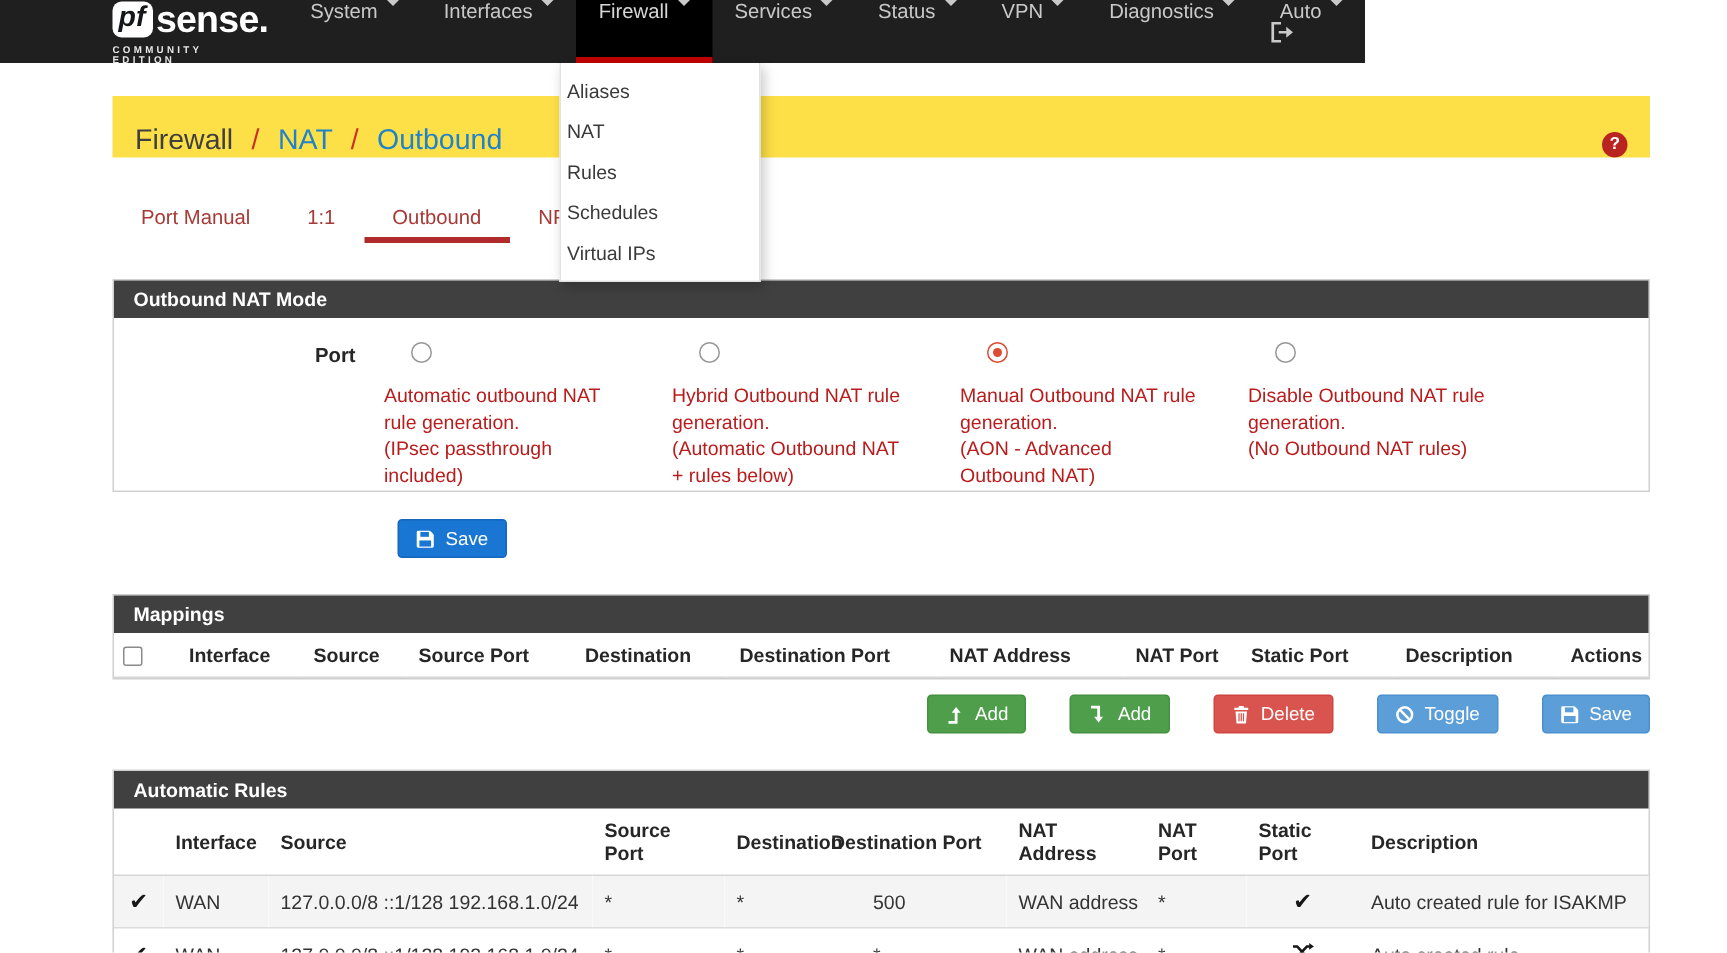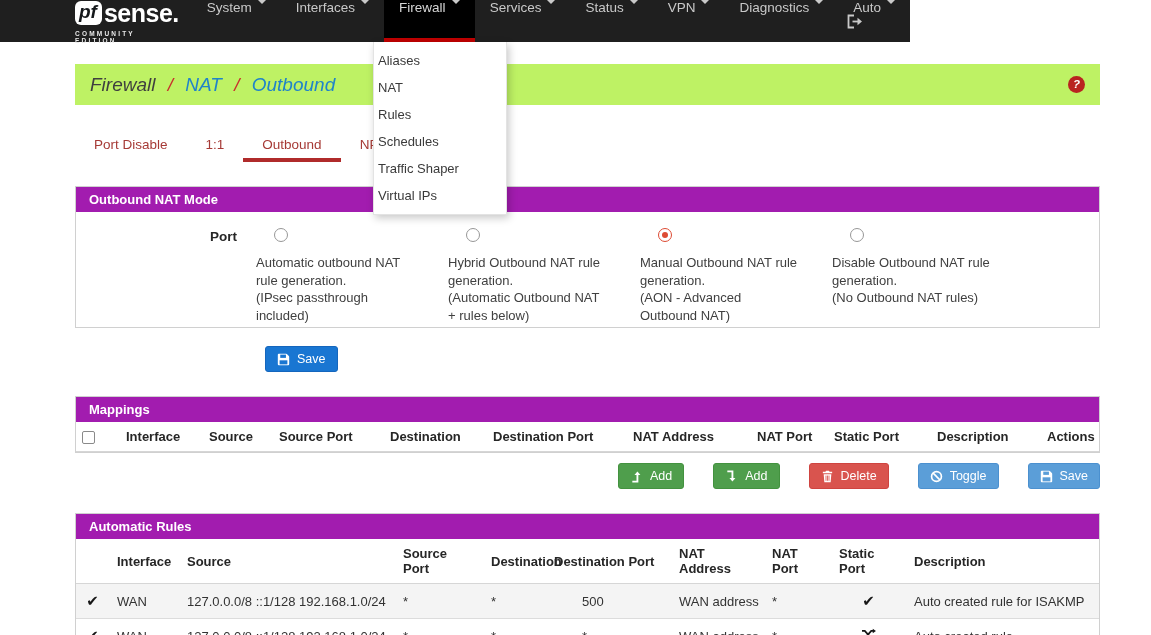--- a/index.html
+++ b/index.html
@@ -22,46 +22,46 @@
            border-right:4px solid transparent; border-top:4px solid #c9c9c9; margin-left:6px; }
   .logout { position:absolute; right:47px; top:0; height:42px; display:flex; align-items:center; cursor:pointer; }
 
   
   .dropdown { position:absolute; left:373px; top:42px; width:134px; background:#fff; z-index:50;
               padding:5px 0; box-shadow:2px 3px 8px rgba(0,0,0,0.22); border:1px solid #e3e3e3; border-top:none; }
   .dropdown-item { height:27px; line-height:27px; padding-left:4px; font-size:13px; color:#3a3a3a; cursor:pointer; }
 
   
   .content { width:1025px; margin-left:75px; }
-  .breadcrumb-bar { margin-top:22px; height:41px; background:#bef264; display:flex; align-items:center;
-                    padding:0 15px; font-size:19px;font-style:italic; }
+  .breadcrumb-bar { margin-top:22px; height:41px; background:#fde047; display:flex; align-items:flex-end;
+                    padding:0 15px; font-size:19px; }
   .bc-sec { color:#3f3f3f; }
   .bc-sep { color:#c9302c; margin:0 7px; }
   .bc-link { color:#2083c9; cursor:pointer; text-decoration:none; }
   .help-icon { margin-left:auto; width:17px; height:17px; border-radius:50%; background:#b92420; color:#fff;
                font-size:11.5px; font-weight:bold; text-align:center; line-height:17px; cursor:pointer; }
 
   .tabs { margin-top:26px; display:flex; }
   .tab { color:#a63a36; font-size:13.5px; padding:0 19px; line-height:27px; cursor:pointer; border-bottom:4px solid transparent; }
   .tab.active { border-bottom-color:#b02b2b; }
 
   
   .panel { border:1px solid #d0d0d0; margin-top:24px; background:#fff; }
-  .panel-head { background:#a21caf; color:#fff; font-weight:bold; font-size:13px; padding:5px 13px; }
+  .panel-head { background:#404040; color:#fff; font-weight:bold; font-size:13px; padding:5px 13px; }
 
   .mode-body { display:flex; padding:16px 15px 18px 15px; height:115px; }
   .mode-label { width:146px; text-align:right; font-weight:bold; font-size:13.5px; color:#262626; padding-top:1px; }
   .mode-option { width:173px; margin-left:19px; }
   .mode-option:first-of-type { margin-left:19px; }
   .radio { display:inline-block; width:14px; height:14px; border:1.5px solid #979797; border-radius:50%;
            margin-left:18px; background:#fff; position:relative; cursor:pointer; }
   .radio.checked { border-color:#dd4b33; }
   .radio.checked::after { content:""; position:absolute; left:2.5px; top:2.5px; width:6px; height:6px;
            border-radius:50%; background:#dd4b33; }
-  .opt-text { margin-top:8px; width:158px; font-size:13px; color:#404040; line-height:17.5px; white-space:pre-line; }
+  .opt-text { margin-top:8px; width:158px; font-size:13px; color:#b91c1c; line-height:17.5px; white-space:pre-line; }
 
   
   .btn { display:inline-flex; align-items:center; gap:7px; border-radius:3px; color:#fff; font-size:12.5px;
          padding:5px 11px; border:1px solid transparent; cursor:pointer; }
   .btn-primary { background:#1976d2; border-color:#1566bd; }
   .btn-success { background:#4f9e4c; border-color:#43923f; }
   .btn-danger  { background:#d9544e; border-color:#cf4440; }
   .btn-info    { background:#5b9ed8; border-color:#4b90cf; }
   .save-main { margin:18px 0 0 190px; }
   .actions-row { margin-top:10px; display:flex; justify-content:flex-end; gap:29px; }
@@ -131,41 +131,40 @@
         <path d="M11.5 3.8 L16 7.5 L11.5 11.2 Z" fill="#c9c9c9"></path>
       </svg>
     </div>
   </header>
 
   <div class="dropdown">
     <div class="dropdown-item">Aliases</div>
     <div class="dropdown-item">NAT</div>
     <div class="dropdown-item">Rules</div>
     <div class="dropdown-item">Schedules</div>
-    <div class="dropdown-item">Traffic Shaper</div>
     <div class="dropdown-item">Virtual IPs</div>
   </div>
 
   <div class="content">
 
     
     <div class="breadcrumb-bar">
       <span>
         <span class="bc-sec">Firewall</span>
         <span class="bc-sep">/</span>
         <a class="bc-link">NAT</a>
         <span class="bc-sep">/</span>
         <a class="bc-link">Outbound</a>
       </span>
       <span class="help-icon">?</span>
     </div>
 
     
     <div class="tabs">
-      <div class="tab">Port Disable</div>
+      <div class="tab">Port Manual</div>
       <div class="tab">1:1</div>
       <div class="tab active">Outbound</div>
       <div class="tab">NPt</div>
     </div>
 
     
     <section class="panel">
       <div class="panel-head">Outbound NAT Mode</div>
       <div class="mode-body">
         <div class="mode-label">Port</div>

